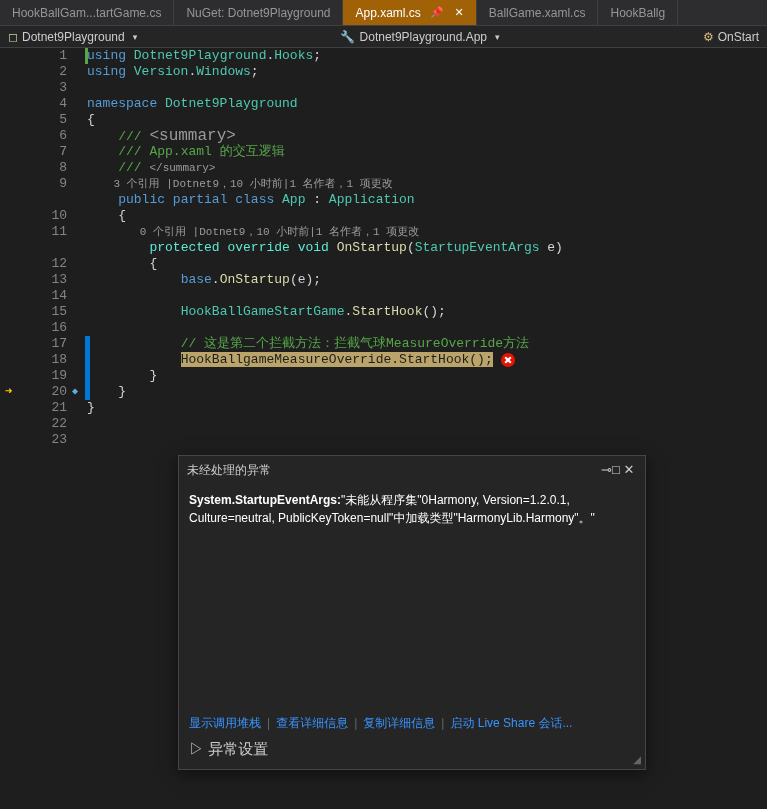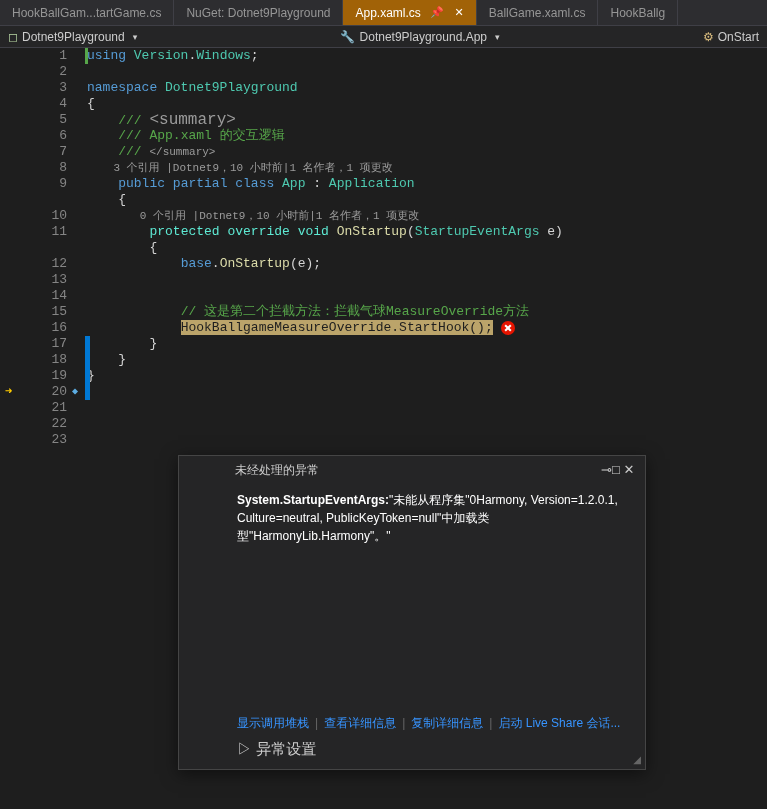--- a/index.html
+++ b/index.html
@@ -115,21 +115,20 @@
       left: 178px;
       top: 455px;
       width: 468px;
       height: 315px;
       background: #252526;
       border: 1px solid #454545;
       box-shadow: 0 4px 16px rgba(0,0,0,0.5);
       font-family: 'Segoe UI', 'Microsoft YaHei', sans-serif;
       display: flex;
       flex-direction: column;
-      padding-left: 48px;
     }
     .popup-header {
       padding: 6px 8px;
       display: flex;
       align-items: center;
       font-size: 12px;
       color: #cccccc;
     }
     .popup-header-title { flex: 1; }
     .popup-header-btn {
@@ -236,35 +235,37 @@
       <div class="gutter-line">16</div>
       <div class="gutter-line">17</div>
       <div class="gutter-line">18</div>
       <div class="gutter-line">19</div>
       <div class="gutter-line">20<span class="arrow-icon">➜</span><span class="break-icon">◆</span></div>
       <div class="gutter-line">21</div>
       <div class="gutter-line">22</div>
       <div class="gutter-line">23</div>
     </div>
   <div class="code" id="code" style="position: relative;">
+      <div class="line"><span style="color: rgb(86, 156, 214);">using </span><span style="color: rgb(78, 201, 176);">Dotnet9Playground</span><span style="color: rgb(212, 212, 212);">.</span><span style="color: rgb(78, 201, 176);">Hooks</span><span style="color: rgb(212, 212, 212);">;</span></div>
       <div class="line"><span style="color: rgb(86, 156, 214);">using </span><span style="color: rgb(78, 201, 176);">Version</span><span style="color: rgb(212, 212, 212);">.</span><span style="color: rgb(78, 201, 176);">Windows</span><span style="color: rgb(212, 212, 212);">;</span></div>
       <div class="line"></div>
       <div class="line"><span style="color: rgb(86, 156, 214);">namespace </span><span style="color: rgb(78, 201, 176);">Dotnet9Playground</span></div>
       <div class="line"><span style="color: rgb(212, 212, 212);">{</span></div>
       <div class="line"><span>    </span><span style="color: rgb(87, 166, 74);">/// </span><span style="color: rgb(155, 155, 155); font-size: 16px;">&lt;summary&gt;</span></div>
       <div class="line"><span>    </span><span style="color: rgb(87, 166, 74);">/// App.xaml 的交互逻辑</span></div>
       <div class="line"><span>    </span><span style="color: rgb(87, 166, 74);">/// </span><span style="color: rgb(155, 155, 155); font-size: 11px;">&lt;/summary&gt;</span></div>
       <div class="line"><span style="color: rgb(155, 155, 155); font-size: 11px;">    3 个引用 |Dotnet9，10 小时前|1 名作者，1 项更改</span></div>
       <div class="line"><span>    </span><span style="color: rgb(86, 156, 214);">public partial class </span><span style="color: rgb(78, 201, 176);">App</span><span style="color: rgb(212, 212, 212);"> : </span><span style="color: rgb(78, 201, 176);">Application</span></div>
       <div class="line"><span style="color: rgb(212, 212, 212);">    {</span></div>
       <div class="line"><span style="color: rgb(155, 155, 155); font-size: 11px;">        0 个引用 |Dotnet9，10 小时前|1 名作者，1 项更改</span></div>
       <div class="line"><span>        </span><span style="color: #5eead4;">protected override void </span><span style="color: rgb(220, 220, 170);">OnStartup</span><span style="color: rgb(212, 212, 212);">(</span><span style="color: rgb(78, 201, 176);">StartupEventArgs</span><span style="color: rgb(212, 212, 212);"> e)</span></div>
       <div class="line"><span style="color: rgb(212, 212, 212);">        {</span></div>
       <div class="line"><span>            </span><span style="color: rgb(86, 156, 214);">base</span><span style="color: rgb(212, 212, 212);">.</span><span style="color: rgb(220, 220, 170);">OnStartup</span><span style="color: rgb(212, 212, 212);">(e);</span></div>
       <div class="line"></div>
+      <div class="line"><span>            </span><span style="color: rgb(78, 201, 176);">HookBallGameStartGame</span><span style="color: rgb(212, 212, 212);">.</span><span style="color: rgb(220, 220, 170);">StartHook</span><span style="color: rgb(212, 212, 212);">();</span></div>
       <div class="line"></div>
       <div class="line"><span>            </span><span style="color: rgb(87, 166, 74);">// 这是第二个拦截方法：拦截气球MeasureOverride方法</span></div>
       <div class="line"><span>            </span><span style="background: rgb(187, 164, 106); color: rgb(30, 30, 30);">HookBallgameMeasureOverride</span><span style="background: rgb(187, 164, 106); color: rgb(30, 30, 30);">.</span><span style="background: rgb(187, 164, 106); color: rgb(30, 30, 30);">StartHook</span><span style="background: rgb(187, 164, 106); color: rgb(30, 30, 30);">();</span><span class="stop-icon"></span></div>
       <div class="line"><span style="color: rgb(212, 212, 212);">        }</span></div>
       <div class="line"><span style="color: rgb(212, 212, 212);">    }</span></div>
       <div class="line"><span style="color: rgb(212, 212, 212);">}</span></div>
       <div class="change-bar" style="top: 288px; height: 64px;"></div>
       <div style="position: absolute; left: 0px; top: 0px; width: 3px; height: 16px; background: rgb(87, 166, 74);"></div>
     </div>
 </div>

